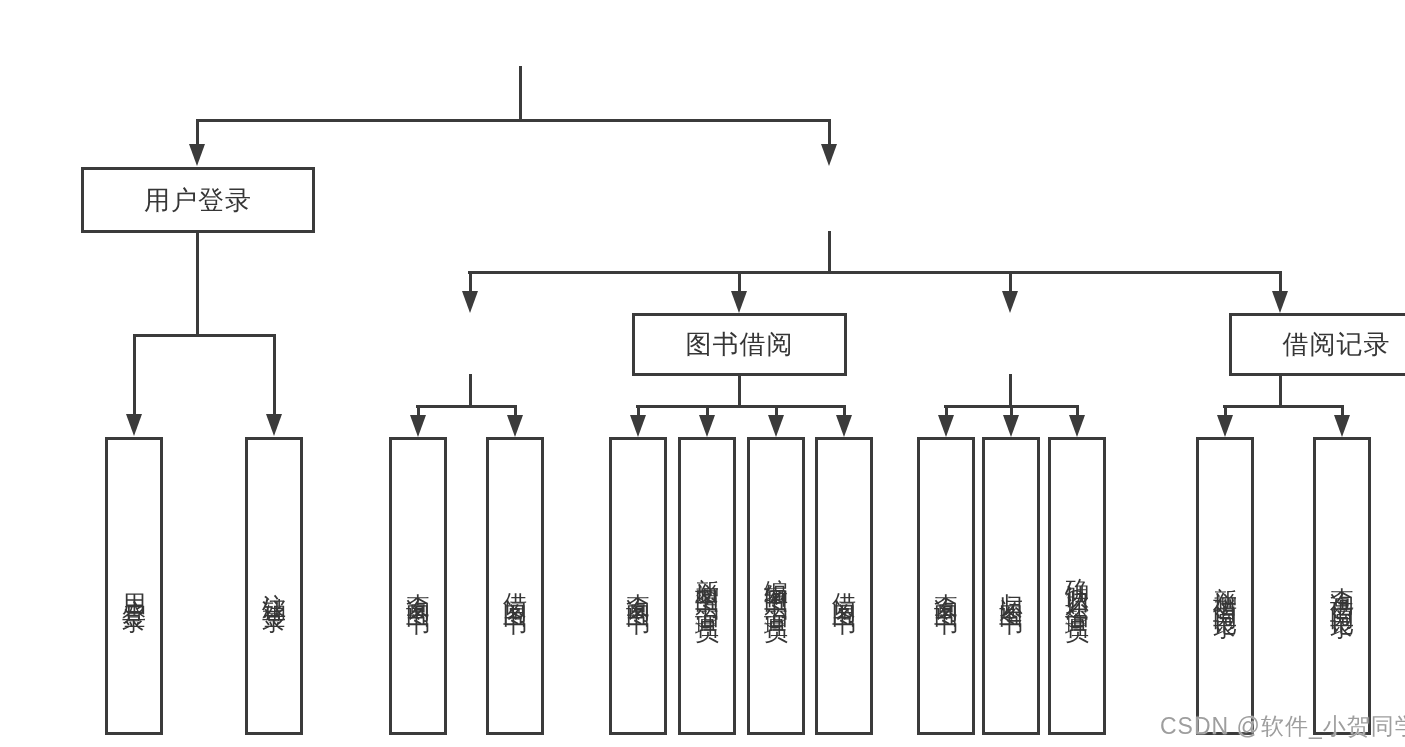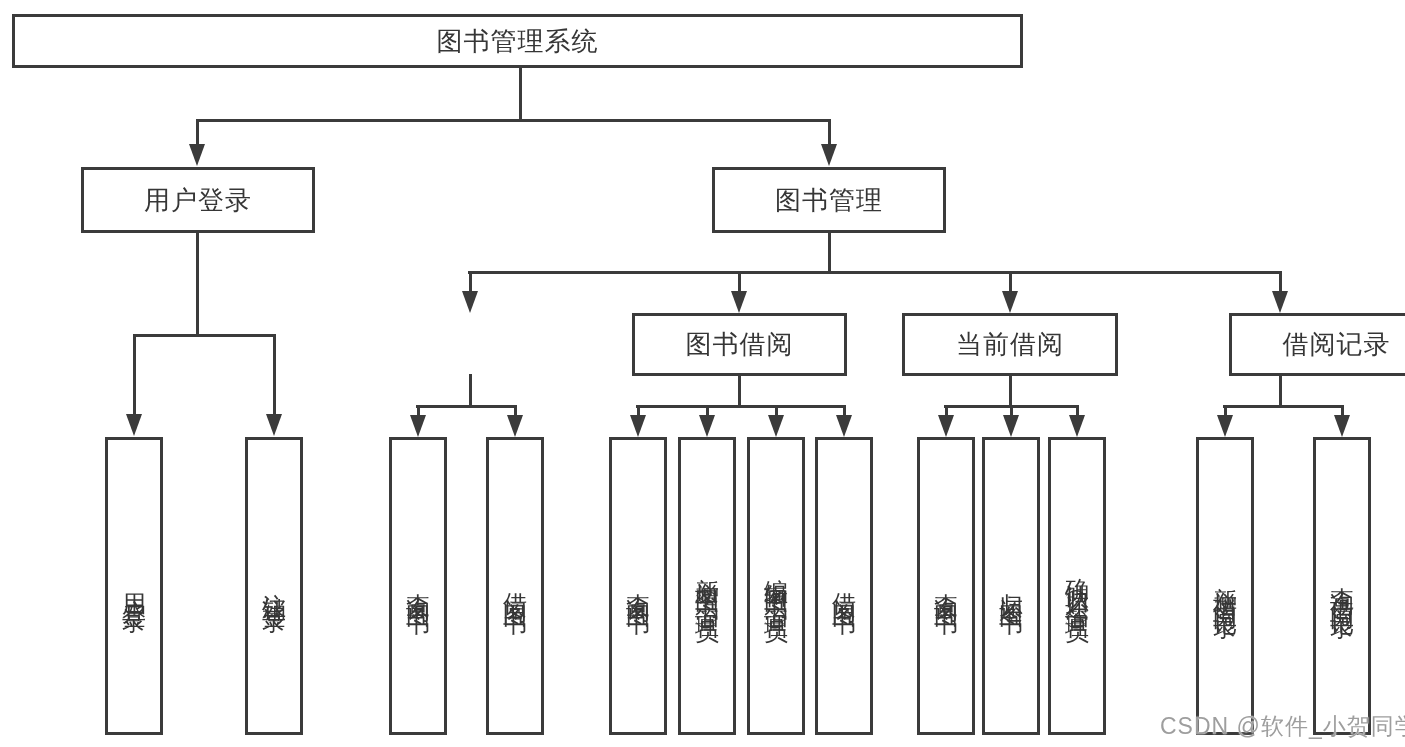--- a/index.html
+++ b/index.html
@@ -37,36 +37,30 @@
     font-size:23px;letter-spacing:1px;color:var(--watermark);
     text-shadow:0 0 2px rgba(255,255,255,.85), 0 0 1px rgba(255,255,255,.9);
     white-space:nowrap;
   }
 </style>
 </head>
 <body>
 
 <div class="canvas">
 
-  <div class="node hnode" style="left:12px;top:14px;width:1011px;height:54px;">
-    <span>图书管理系统</span>
-  </div>
 
   <div class="vline" style="left:519px;top:66px;height:56px;"></div>
   <div class="hline" style="left:196px;top:119px;width:635px;"></div>
   <div class="vline" style="left:196px;top:119px;height:27px;"></div>
   <div class="arr" style="left:189px;top:144px;"></div>
   <div class="vline" style="left:828px;top:119px;height:27px;"></div>
   <div class="arr" style="left:821px;top:144px;"></div>
 
   <div class="node hnode" style="left:81px;top:167px;width:234px;height:66px;">
     <span>用户登录</span>
-  </div>
-  <div class="node hnode" style="left:712px;top:167px;width:234px;height:66px;">
-    <span>图书管理</span>
   </div>
 
   <div class="vline" style="left:196px;top:231px;height:105px;"></div>
   <div class="hline" style="left:133px;top:334px;width:143px;"></div>
   <div class="vline" style="left:133px;top:334px;height:82px;"></div>
   <div class="arr" style="left:126px;top:414px;"></div>
   <div class="vline" style="left:273px;top:334px;height:82px;"></div>
   <div class="arr" style="left:266px;top:414px;"></div>
 
   <div class="vline" style="left:828px;top:231px;height:43px;"></div>
@@ -75,23 +69,20 @@
   <div class="arr" style="left:462px;top:291px;"></div>
   <div class="vline" style="left:738px;top:271px;height:22px;"></div>
   <div class="arr" style="left:731px;top:291px;"></div>
   <div class="vline" style="left:1009px;top:271px;height:22px;"></div>
   <div class="arr" style="left:1002px;top:291px;"></div>
   <div class="vline" style="left:1279px;top:271px;height:22px;"></div>
   <div class="arr" style="left:1272px;top:291px;"></div>
 
   <div class="node hnode" style="left:632px;top:313px;width:215px;height:63px;font-family:Liberation Serif, serif;">
     <span>图书借阅</span>
-  </div>
-  <div class="node hnode" style="left:902px;top:313px;width:216px;height:63px;">
-    <span>当前借阅</span>
   </div>
   <div class="node hnode" style="left:1229px;top:313px;width:215px;height:63px;">
     <span>借阅记录</span>
   </div>
 
   <div class="vline" style="left:469px;top:374px;height:33px;"></div>
   <div class="hline" style="left:416px;top:405px;width:101px;"></div>
   <div class="vline" style="left:738px;top:374px;height:33px;"></div>
   <div class="hline" style="left:636px;top:405px;width:210px;"></div>
   <div class="vline" style="left:1009px;top:374px;height:33px;"></div>

